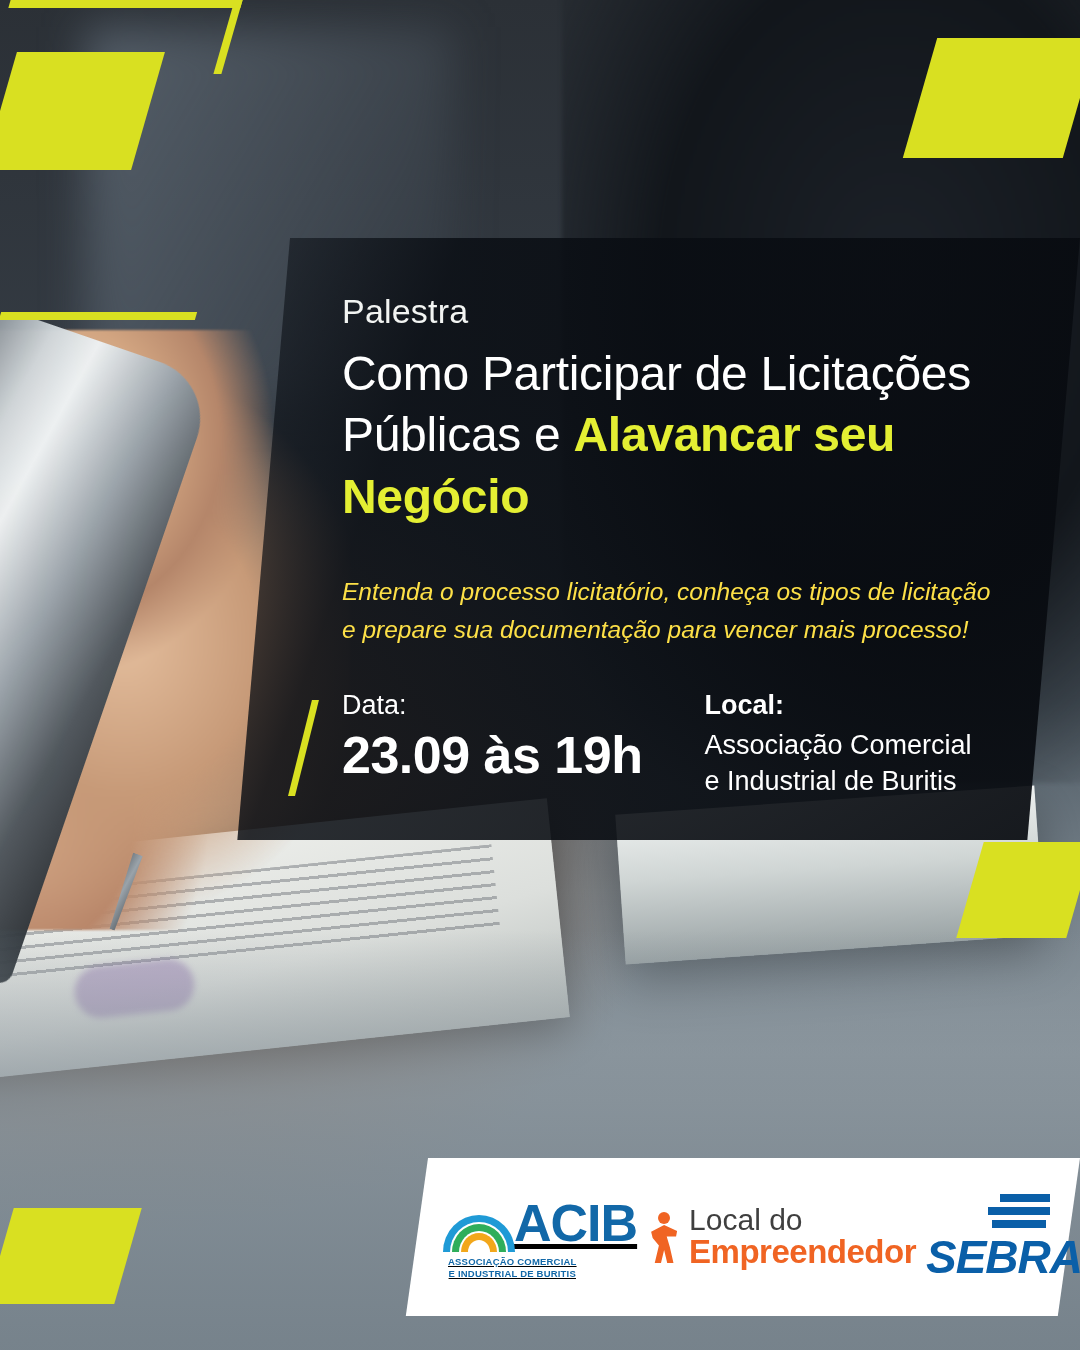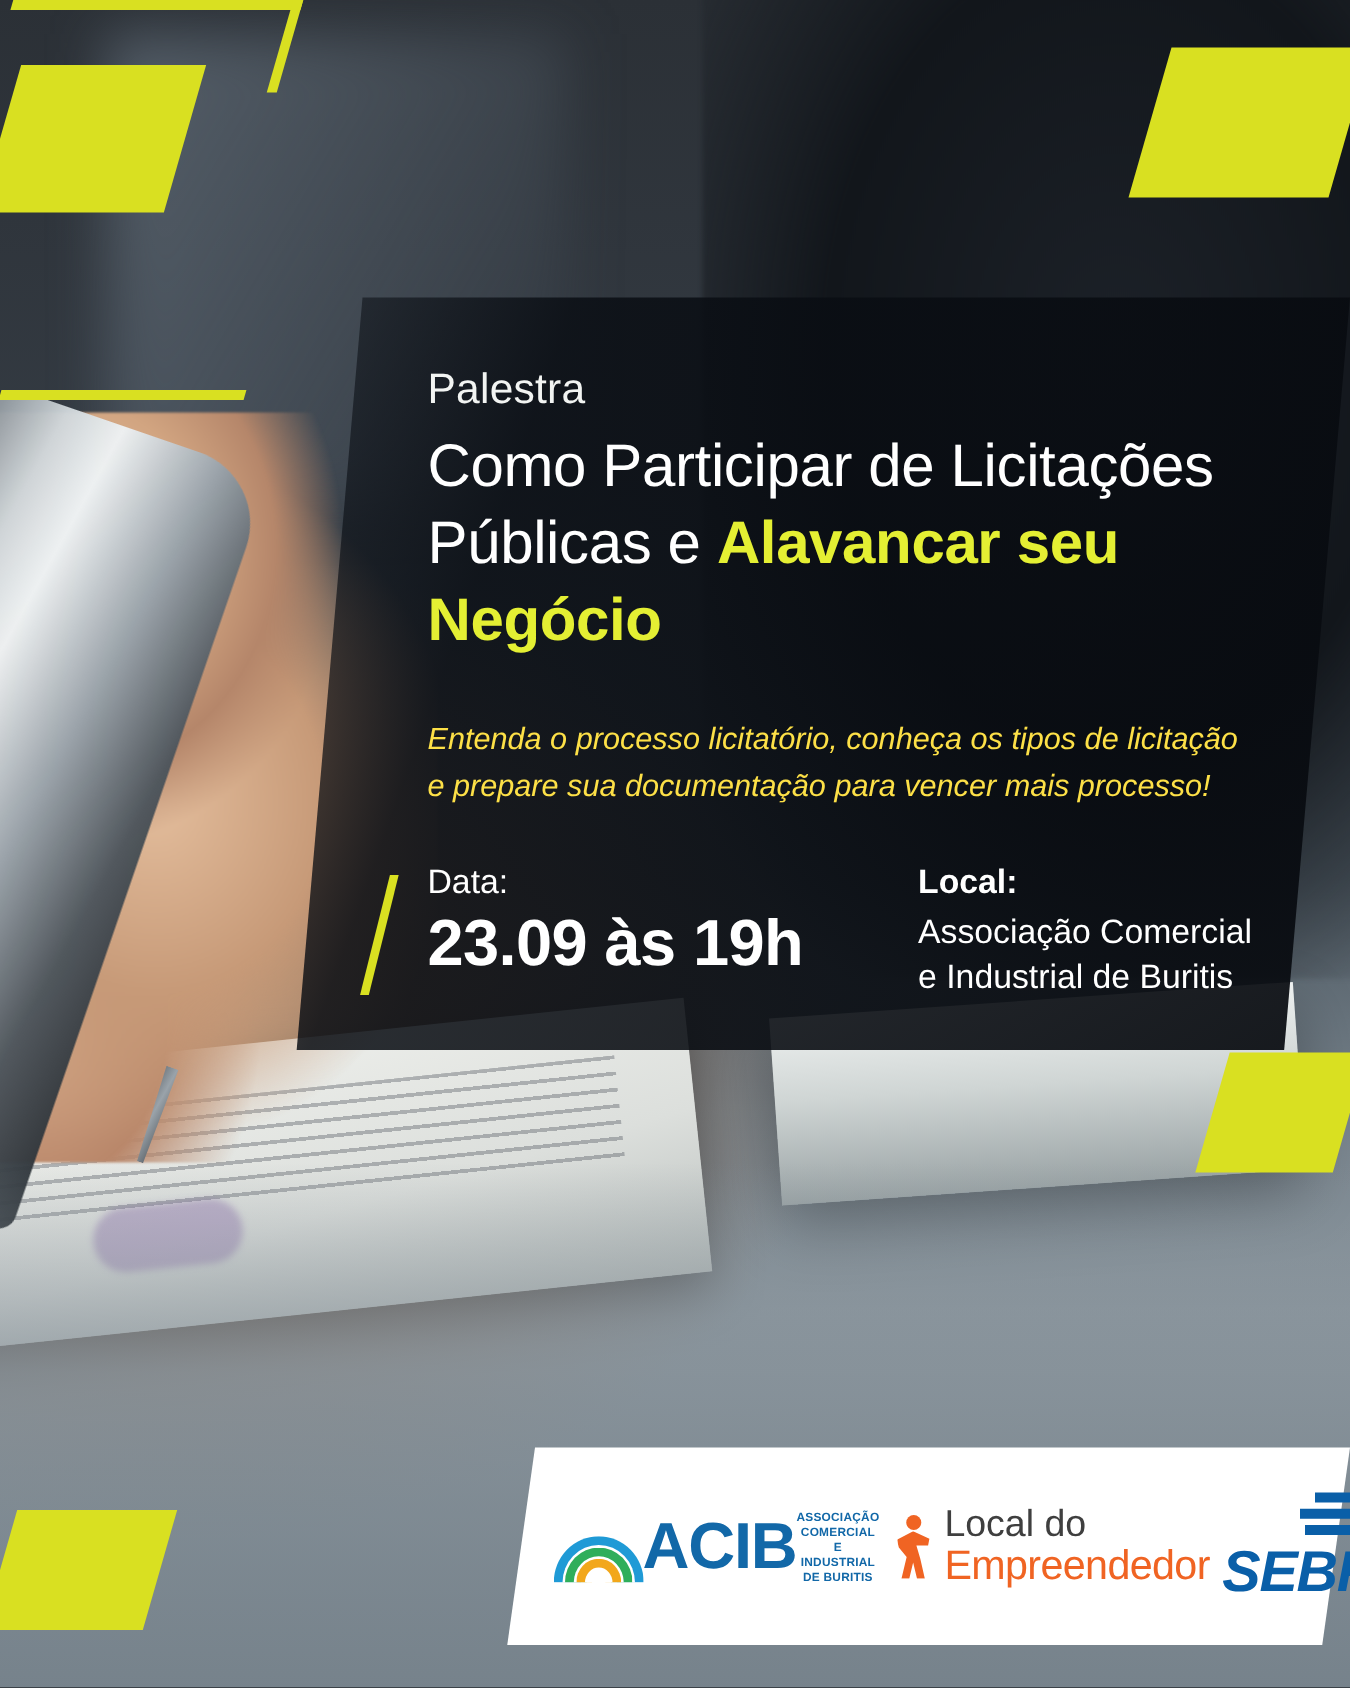--- a/index.html
+++ b/index.html
@@ -210,21 +210,21 @@
     color: #fde047;
     max-width: 715px;
   }
 
   .info {
     position: absolute;
     left: 342px;
     top: 690px;
     width: 700px;
     display: flex;
-    gap: 92px;
+    gap: 62px;
     color: #fff;
   }
   .info-col { }
   .info-label {
     font-size: 27px;
     font-weight: 400;
     margin: 0 0 6px 0;
     color: #ffffff;
   }
   .info-label.bold { font-weight: 700; }
@@ -271,21 +271,21 @@
     top: 1158px;
     width: 632px;
     height: 158px;
     display: flex;
     align-items: center;
     justify-content: space-around;
     gap: 10px;
   }
 
   
-  .acib { display: flex; flex-direction: row; align-items: center; }
+  .acib { display: flex; flex-direction: column; align-items: flex-start; text-decoration: underline; }
   .acib-row { display: flex; align-items: center; gap: 4px; }
   .acib-arcs { position: relative; width: 62px; height: 58px; }
   .acib-arcs span {
     position: absolute;
     left: 50%;
     bottom: 0;
     transform: translateX(-50%);
     border-style: solid;
     border-bottom: none;
     border-radius: 50% 50% 0 0 / 100% 100% 0 0;
@@ -317,21 +317,21 @@
     position: absolute; left: 11px; top: 2px; width: 12px; height: 12px;
     border-radius: 50%; background: #f06423;
   }
   .sala-body {
     position: absolute; left: 4px; top: 15px; width: 26px; height: 38px;
     background: #f06423;
     clip-path: polygon(50% 0, 100% 16%, 96% 30%, 60% 30%, 72% 58%, 86% 100%, 62% 100%, 50% 66%, 38% 100%, 14% 100%, 30% 54%, 6% 34%, 0 18%);
   }
   .sala-text { line-height: 1.05; }
   .sala-1 { font-size: 30px; color: #3f3f3f; font-weight: 400; }
-  .sala-2 { font-size: 33px; color: #f06423; font-weight: 400; letter-spacing: -0.5px; }
+  .sala-2 { font-size: 33px; color: #f06423; font-weight: 700; letter-spacing: -0.5px; }
 
   
   .sebrae { display: flex; flex-direction: column; align-items: center; }
   .sebrae-bars { display: flex; flex-direction: column; gap: 5px; margin-bottom: 6px; }
   .sebrae-bars i { display: block; width: 62px; height: 8px; background: #0a5fa8; }
   .sebrae-bars i:nth-child(1) { width: 50px; margin-left: 12px; }
   .sebrae-bars i:nth-child(3) { width: 54px; margin-left: 4px; }
   .sebrae-word {
     font-size: 46px;
     font-weight: 700;

